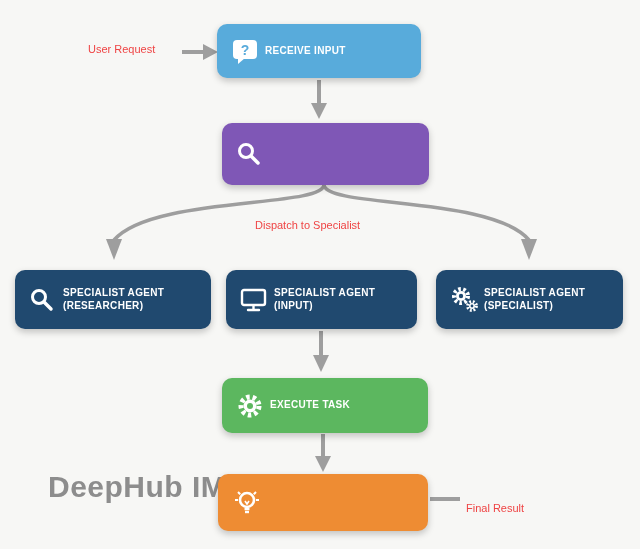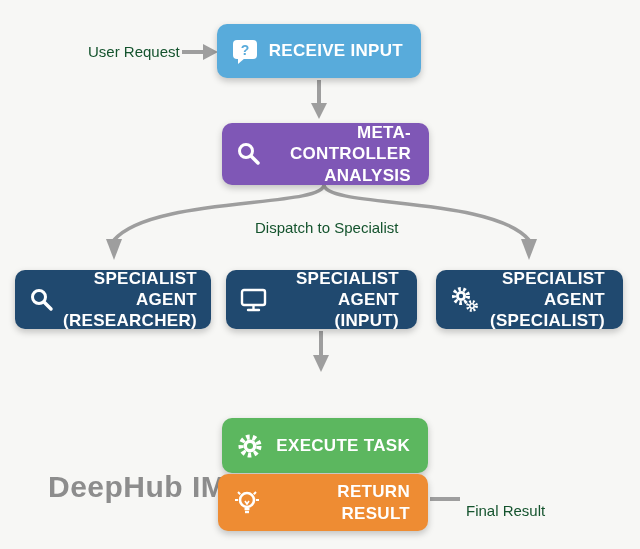--- a/index.html
+++ b/index.html
@@ -35,32 +35,32 @@
     color: #ffffff;
   }
   .node .icon {
     flex: 0 0 34px;
     display: flex;
     align-items: center;
     justify-content: flex-start;
   }
   .node .lbl {
     flex: 1 1 auto;
-    text-align: right;
+    text-align: left;
     font-weight: bold;
-    font-size: 17px;
+    font-size: 10px;
     letter-spacing: 0.3px;
     line-height: 1.25;
     padding-right: 6px;
   }
   .annotation {
     position: absolute;
     z-index: 4;
-    color: #14532d;
-    font-size: 15px;
+    color: #ef4444;
+    font-size: 11px;
     white-space: nowrap;
   }
   .watermark {
     position: absolute;
     z-index: 1;
     font-size: 30px;
     font-weight: bold;
     color: #8d8d8d;
     letter-spacing: 0.5px;
     white-space: nowrap;
@@ -113,24 +113,20 @@
     <span class="lbl">RECEIVE INPUT</span>
   </div>
 
   <div class="node" style="left: 222px; top: 123px; width: 207px; height: 62px; background-color: rgb(127, 87, 182);">
     <span class="icon">
       <svg width="26" height="26" viewBox="0 0 26 26">
         <circle cx="10" cy="10" r="6.5" fill="none" stroke="#ffffff" stroke-width="3"></circle>
         <line x1="15" y1="15" x2="22" y2="22" stroke="#ffffff" stroke-width="3.5" stroke-linecap="round"></line>
       </svg>
     </span>
-    <span class="lbl">
-      <span>META-CONTROLLER</span><br>
-      <span>ANALYSIS</span>
-    </span>
   </div>
 
   <div class="node" style="left: 15px; top: 270px; width: 196px; height: 59px; background-color: rgb(32, 73, 111);">
     <span class="icon">
       <svg width="26" height="26" viewBox="0 0 26 26">
         <circle cx="10" cy="10" r="6.5" fill="none" stroke="#ffffff" stroke-width="3"></circle>
         <line x1="15" y1="15" x2="22" y2="22" stroke="#ffffff" stroke-width="3.5" stroke-linecap="round"></line>
       </svg>
     </span>
     <span class="lbl">
@@ -163,21 +159,21 @@
         <circle cx="22" cy="21" r="3" fill="#ffffff"></circle>
         <circle cx="22" cy="21" r="1.4" fill="#20496f"></circle>
       </svg>
     </span>
     <span class="lbl">
       <span>SPECIALIST AGENT</span><br>
       <span>(SPECIALIST)</span>
     </span>
   </div>
 
-  <div class="node" style="left: 222px; top: 378px; width: 206px; height: 55px; background-color: rgb(92, 183, 95); margin-top: 40px;">
+  <div class="node" style="left: 222px; top: 378px; width: 206px; height: 55px; background-color: rgb(92, 183, 95);">
     <span class="icon">
       <svg width="28" height="28" viewBox="0 0 28 28">
         <circle cx="14" cy="14" r="9" fill="none" stroke="#ffffff" stroke-width="5" stroke-dasharray="3.4 3"></circle>
         <circle cx="14" cy="14" r="6.5" fill="#ffffff"></circle>
         <circle cx="14" cy="14" r="3" fill="#5cb75f"></circle>
       </svg>
     </span>
     <span class="lbl">EXECUTE TASK</span>
   </div>
 
@@ -187,16 +183,15 @@
         <circle cx="15" cy="12" r="7" fill="none" stroke="#ffffff" stroke-width="2.6"></circle>
         <path d="M13,13 L15,16 L17,13" fill="none" stroke="#ffffff" stroke-width="1.6"></path>
         <line x1="12.5" y1="21" x2="17.5" y2="21" stroke="#ffffff" stroke-width="2.4"></line>
         <line x1="13" y1="24" x2="17" y2="24" stroke="#ffffff" stroke-width="2.4"></line>
         <line x1="3" y1="12" x2="6" y2="12" stroke="#ffffff" stroke-width="2"></line>
         <line x1="24" y1="12" x2="27" y2="12" stroke="#ffffff" stroke-width="2"></line>
         <line x1="6" y1="4" x2="8.2" y2="6.2" stroke="#ffffff" stroke-width="2"></line>
         <line x1="24" y1="4" x2="21.8" y2="6.2" stroke="#ffffff" stroke-width="2"></line>
       </svg>
     </span>
-    <span class="lbl">RETURN RESULT</span>
   </div>
 
 </div>
 
 </body></html>

